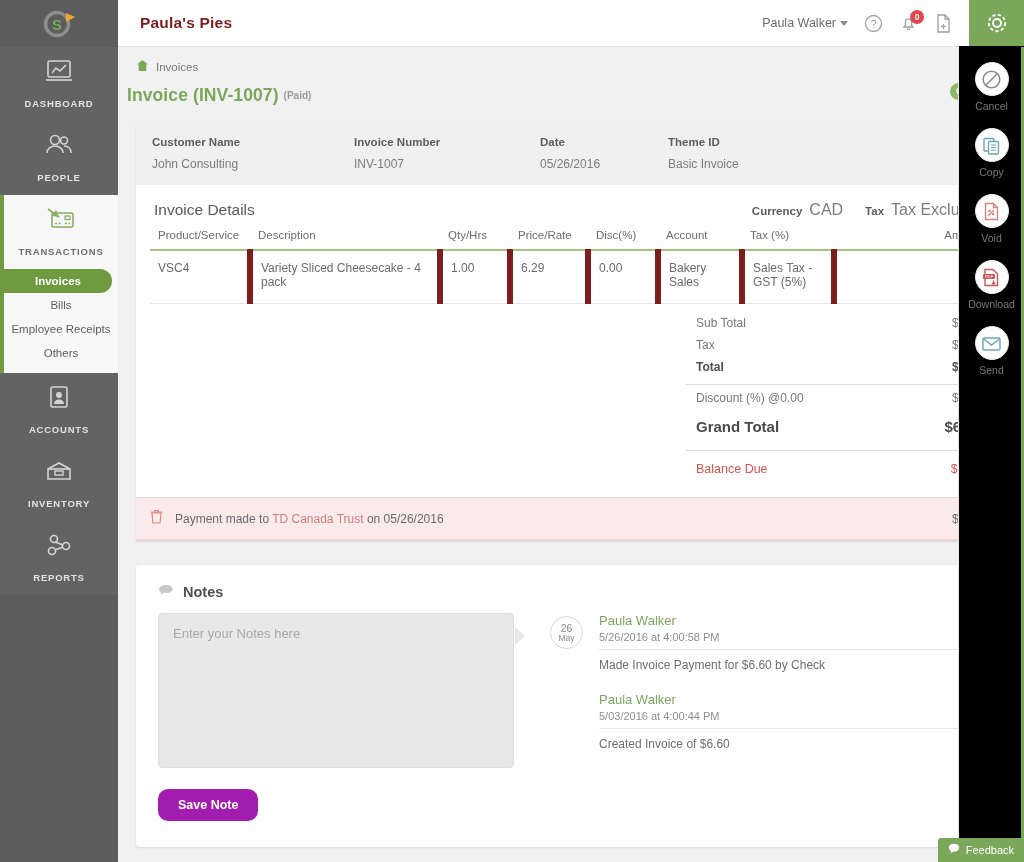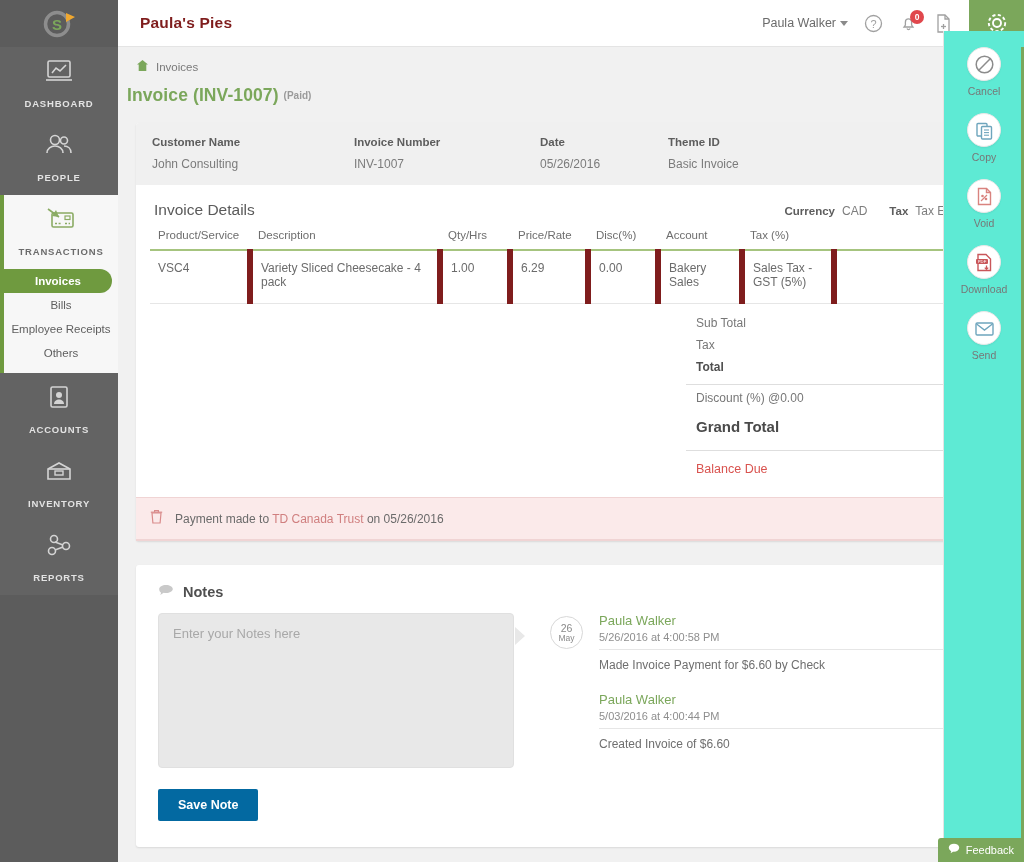--- a/index.html
+++ b/index.html
@@ -111,21 +111,21 @@
   .info-col { }
   .info-label { font-size: 11.5px; font-weight: 700; color: #5d5d5d; margin-bottom: 9px; }
   .info-value { font-size: 12px; color: #7b7b7b; }
 
   .details-head {
     display: flex; align-items: baseline; padding: 16px 18px 10px;
   }
   .details-title { font-size: 15.5px; color: #5a5a5a; }
   .details-meta { margin-left: auto; display: flex; align-items: baseline; }
   .meta-k { font-size: 11.5px; font-weight: 700; color: #5d5d5d; }
-  .meta-v { font-size: 12px; color: #7d7d7d; margin-left: 7px; margin-right: 22px; }
+  .meta-v { font-size: 16px; color: #7d7d7d; margin-left: 7px; margin-right: 22px; }
   .meta-v.last { margin-right: 0; }
 
   table.items { width: calc(100% - 28px); margin: 0 14px; border-collapse: collapse; }
   table.items th {
     font-size: 11.5px; font-weight: 400; color: #6e6e6e; text-align: left;
     padding: 0 8px 8px; border-bottom: 2px solid #a6c47f; white-space: nowrap;
   }
   table.items td {
     font-size: 12px; color: #6b6b6b; padding: 10px 8px 14px;
     border-bottom: 1px solid #e6e6e6; border-right: 6px solid #7f1d1d;
@@ -178,45 +178,45 @@
     font-family: "Liberation Sans", sans-serif; font-size: 13px; color: #9c9c9c;
     outline: none;
   }
   .note-ta::placeholder { color: #a8a8a8; }
   .note-arrow {
     position: absolute; right: -9px; top: 14px; width: 0; height: 0;
     border-top: 9px solid transparent; border-bottom: 9px solid transparent;
     border-left: 10px solid #e8e8e8;
   }
   .save-note {
-    margin-top: 17px; background: #0369a1; color: #fff; border: none;
+    margin-top: 17px; background: #a21caf; color: #fff; border: none;
     font-family: "Liberation Sans", sans-serif; font-size: 12.5px;
-    padding: 9px 20px; border-radius: 2px; cursor: pointer; font-weight: 600;
+    padding: 9px 20px; border-radius: 10px; cursor: pointer; font-weight: 600;
   }
   .notes-right { flex: 1; display: flex; padding-left: 34px; }
   .date-bubble {
     width: 33px; height: 33px; border-radius: 50%; border: 1px solid #d8d8d8;
     display: flex; flex-direction: column; align-items: center; justify-content: center;
     color: #8a8a8a; flex-shrink: 0; margin-top: 3px;
   }
   .date-bubble .d { font-size: 10.5px; line-height: 10px; }
   .date-bubble .m { font-size: 8.5px; line-height: 10px; }
   .timeline { margin-left: 16px; flex: 1; }
   .tl-entry { margin-bottom: 20px; }
   .tl-author { font-size: 13px; color: #7ba75b; margin-bottom: 3px; }
   .tl-time {
     font-size: 11px; color: #8e8e8e; padding-bottom: 6px;
     border-bottom: 1px solid #e6e6e6;
   }
   .tl-text { font-size: 12px; color: #6f6f6f; padding-top: 8px; }
 
   
   .right-bar {
-    position: absolute; right: 0; top: 31px; width: 81px; height: 815px;
-    background: #5eead4; border-left: 1px solid #e4e4e4;
+    position: absolute; right: 0; top: 46px; width: 66px; height: 815px;
+    background: #000000; border-left: 1px solid #e4e4e4;
   }
   .right-green {
     position: absolute; right: 0; top: 47px; width: 3px; height: 815px;
     background: #7ba75b;
   }
   .act {
     display: flex; flex-direction: column; align-items: center;
     margin-top: 16px; cursor: pointer;
   }
   .act .circle {

